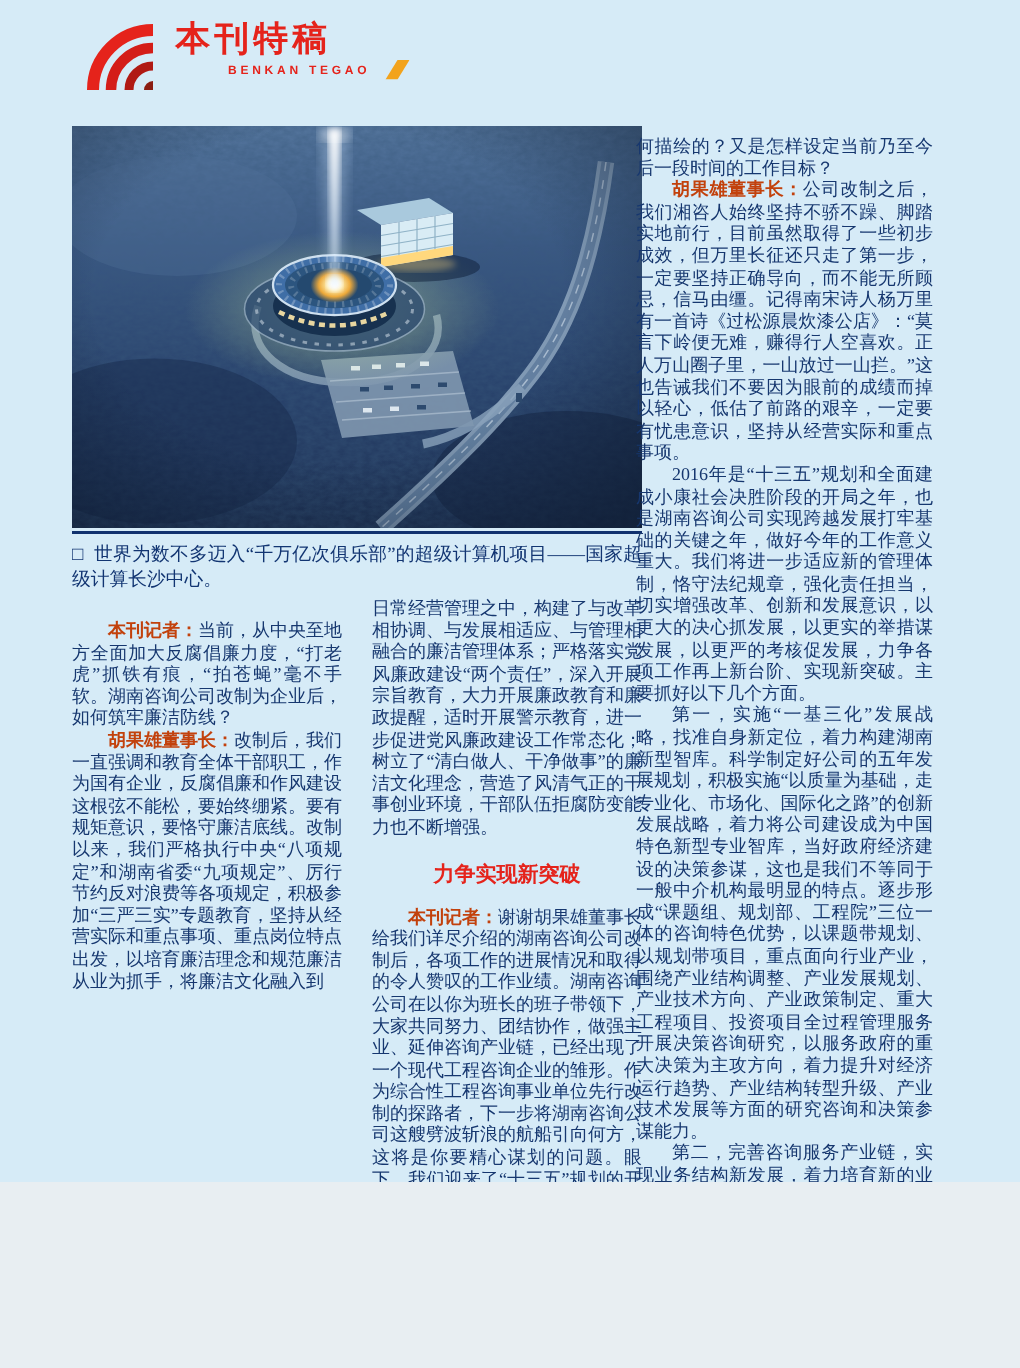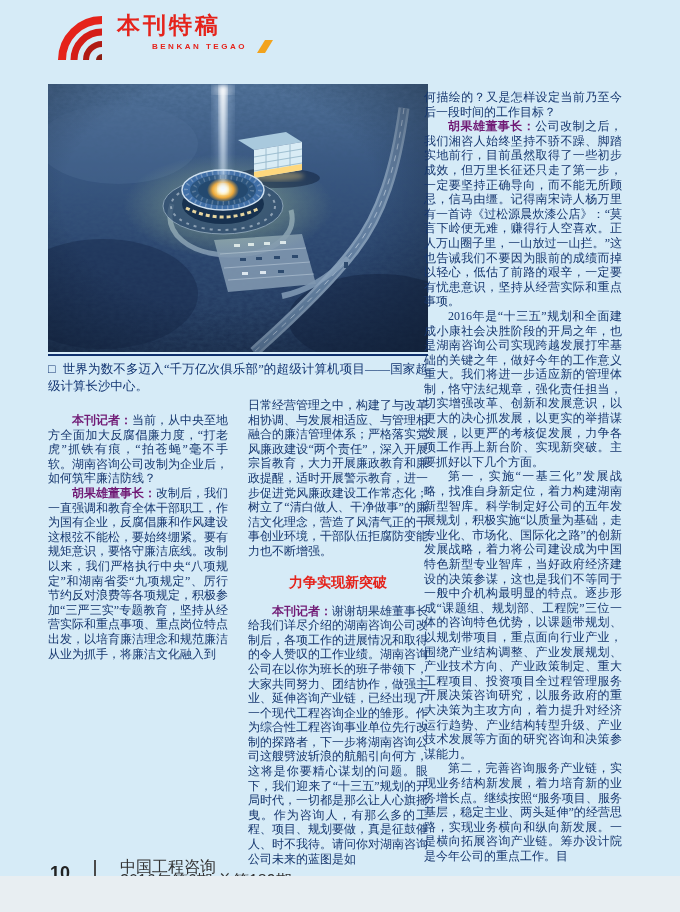--- a/index.html
+++ b/index.html
@@ -1,16 +1,16 @@
 <!DOCTYPE html>
 <html><head>
 <meta charset="utf-8">
 <style>
   html,body{margin:0;padding:0;background:#e8eef2;}
-  .page{position:relative;width:680px;height:876px;background:#d6ebf7;overflow:hidden;
+  .page{position:relative;width:680px;height:788px;background:#d6ebf7;overflow:hidden;
         font-family:"Liberation Serif","DejaVu Serif",serif;}
   
   .masthead{position:absolute;left:56px;top:12px;display:flex;align-items:flex-start;gap:9px;}
   .logo-arcs{display:block;}
   .logo-title{font-family:"Liberation Sans","DejaVu Sans",sans-serif;font-size:23px;font-weight:bold;
               color:#e5231b;letter-spacing:3px;line-height:27px;}
   .logo-subrow{display:flex;align-items:center;gap:8px;margin-top:1px;}
   .logo-subtitle{font-family:"Liberation Sans","DejaVu Sans",sans-serif;font-size:8px;color:#e5231b;
                  letter-spacing:2.5px;font-weight:bold;padding-left:35px;}
   
@@ -18,21 +18,21 @@
   .figure svg{display:block;}
   .caption{position:absolute;left:48px;top:354px;width:380px;border-top:2px solid #10316e;
            padding-top:5px;font-size:12.5px;line-height:17px;color:#123572;text-align:justify;}
   .cap-marker{margin-right:7px;}
   
   .cols{position:absolute;left:48px;top:398px;width:380px;display:flex;gap:20px;}
   .col{width:180px;}
   .para{margin:0;font-size:12px;line-height:14.6px;color:#16376f;text-align:justify;text-indent:2em;}
   .flush{text-indent:0;}
   .gap{margin-top:15px;}
-  .speaker{color:#701a75;font-weight:bold;}
+  .speaker{color:#c2410c;font-weight:bold;}
   .crosshead{margin:13px 0 12px 0;text-align:center;color:#e5231b;font-weight:bold;font-size:14px;
              line-height:20px;font-family:"Liberation Sans","DejaVu Sans",sans-serif;}
   .crosshead span{display:block;}
   .right-col{position:absolute;left:424px;top:90px;width:198px;}
   
   .footer{position:absolute;left:50px;top:860px;display:flex;align-items:center;gap:24px;}
   .pageno{font-family:"Liberation Sans","DejaVu Sans",sans-serif;font-size:18px;font-weight:bold;color:#222;}
   .fdiv{width:2px;height:27px;background:#4a4a4a;}
   .jinfo{font-family:"Liberation Sans","DejaVu Sans",sans-serif;font-size:16px;line-height:13.5px;color:#333;}
 </style>

